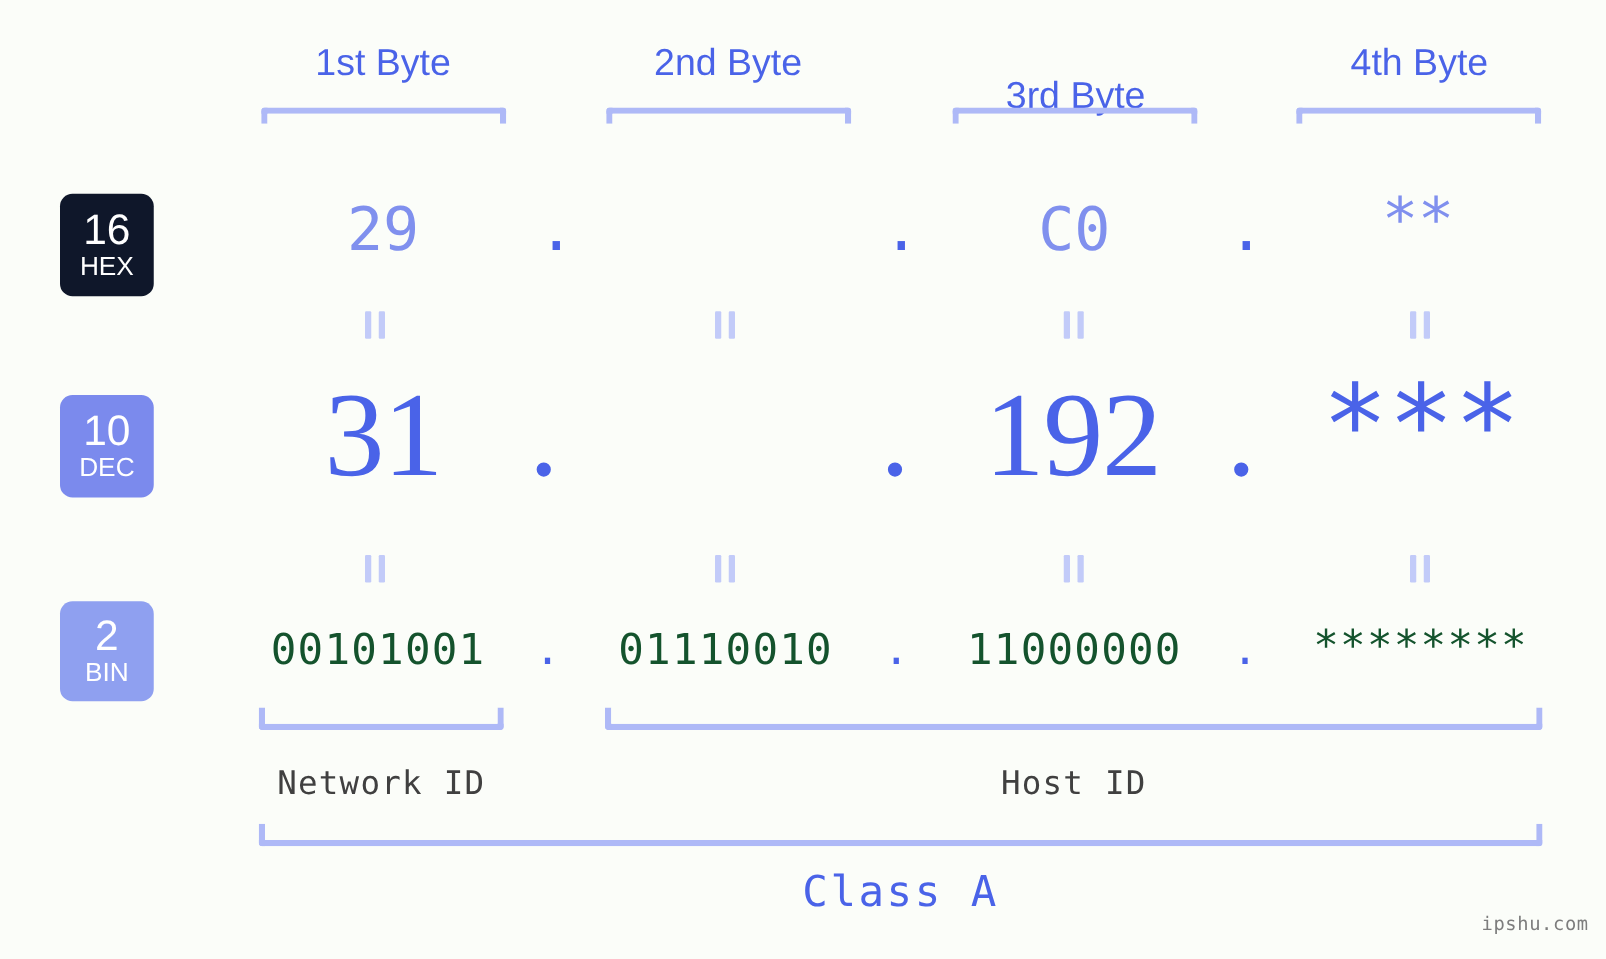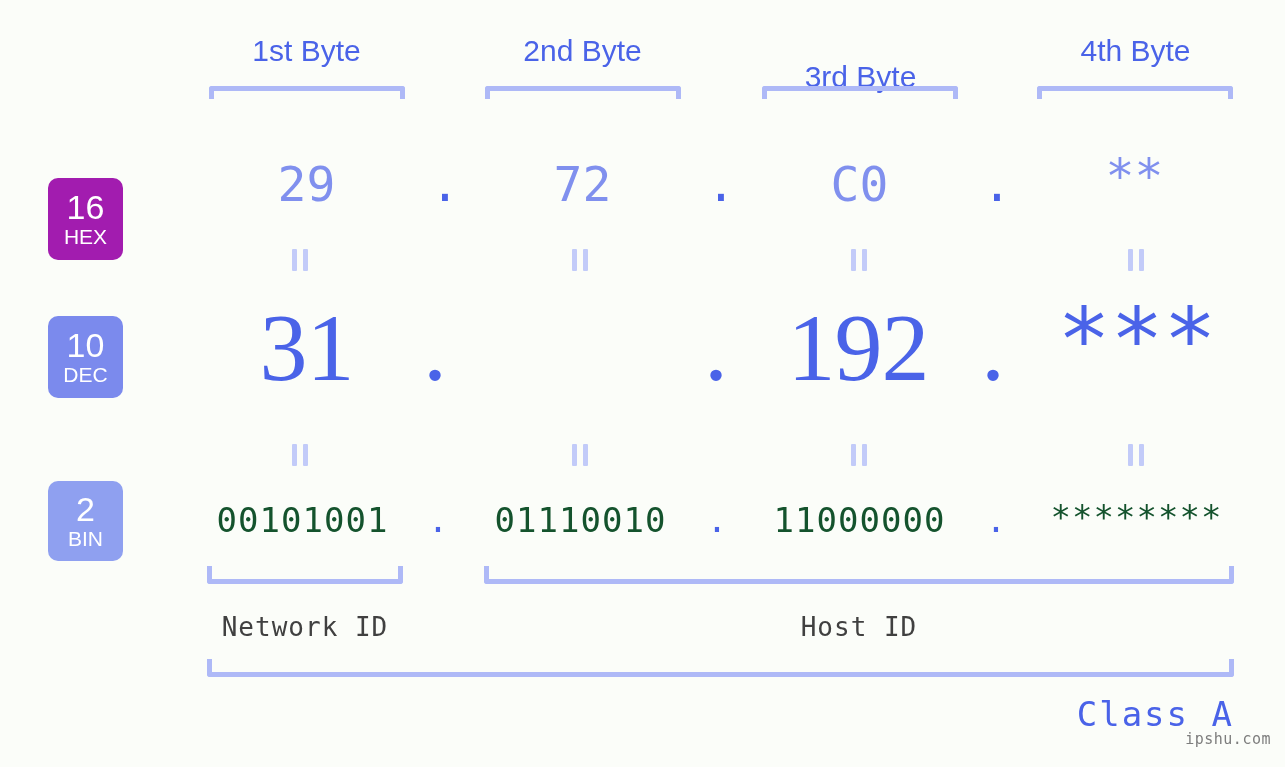--- a/index.html
+++ b/index.html
@@ -79,21 +79,21 @@
     font-size: 34px;
     line-height: 1.05;
     font-weight: 400;
   }
   .badge .radix-name {
     font-size: 21px;
     line-height: 1.05;
     font-weight: 400;
   }
 
-  #badge-hex { left: 48px; top: 155px; height: 82px; background: #a21caf; margin-top: 23px; }
+  #badge-hex { left: 48px; top: 155px; height: 82px; background: #0f172a; }
   #badge-dec { left: 48px; top: 316px; height: 82px; background: #7b8aed; }
   #badge-bin { left: 48px; top: 481px; height: 80px; background: #8fa0f0; }
 
   
   .hex-val {
     font-family: "DejaVu Sans Mono", monospace;
     font-size: 48px;
     color: #8090ee;
     text-align: center;
     top: 160px;
@@ -172,21 +172,21 @@
     top: 614px;
     letter-spacing: 1px;
   }
 
   
   .class-label {
     position: absolute;
     font-family: "DejaVu Sans Mono", monospace;
     font-size: 34px;
     color: #4a63e8;
-    text-align: right;
+    text-align: center;
     top: 697px;
     letter-spacing: 2px;
     white-space: pre;
     line-height: 1;
   }
 
   
   .watermark {
     position: absolute;
     right: 14px;
@@ -214,21 +214,20 @@
   <div class="bracket-top" style="left:762px;top:86px;width:196px;"></div>
   <div class="bracket-top" style="left:1037px;top:86px;width:196px;"></div>
 
   <div class="badge" id="badge-hex">
     <span class="radix-num">16</span>
     <span class="radix-name">HEX</span>
   </div>
 
   <div class="abs hex-val" style="left:209px;width:195px;">29</div>
   <div class="abs hex-dot" style="left:405px;width:80px;">.</div>
-  <div class="abs hex-val" style="left:485px;width:195px;">72</div>
   <div class="abs hex-dot" style="left:681px;width:80px;">.</div>
   <div class="abs hex-val" style="left:762px;width:195px;">C0</div>
   <div class="abs hex-dot" style="left:957px;width:80px;">.</div>
   <div class="abs hex-val" style="left:1037px;width:195px;top:152px;">**</div>
 
   <div class="eq" style="left:292px;top:249px;">
       <i></i>
       <i></i>
     </div>
   <div class="eq" style="left:572px;top:249px;">

